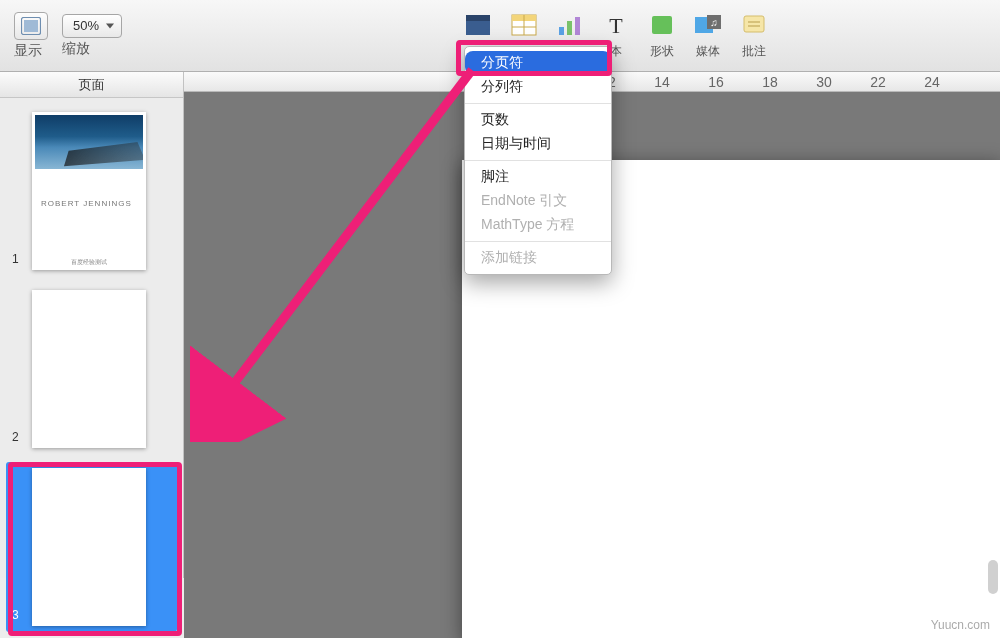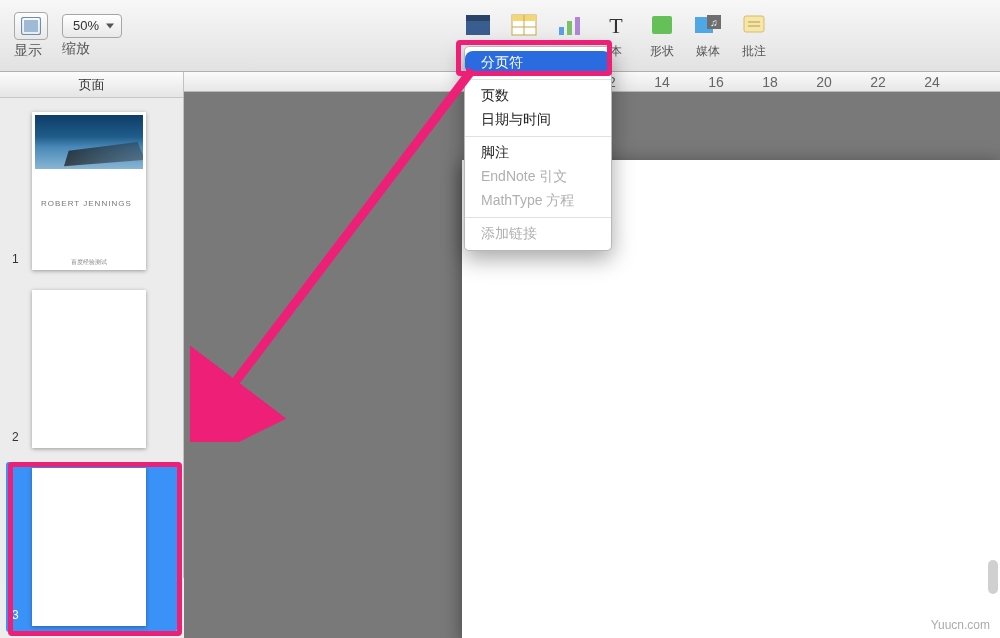--- a/index.html
+++ b/index.html
@@ -339,31 +339,32 @@
 
   </div>
 </div>
 
 <div class="canvas-area">
   <div class="ruler">
     <span class="tick" style="left:424px">12</span>
     <span class="tick" style="left:478px">14</span>
     <span class="tick" style="left:532px">16</span>
     <span class="tick" style="left:586px">18</span>
-    <span class="tick" style="left:640px">20</span>
+    <span class="tick" style="left:640px">30</span>
     <span class="tick" style="left:694px">22</span>
     <span class="tick" style="left:748px">24</span>
     <span class="tick" style="left:834px">26</span>
   </div>
   <div class="page"></div>
   <div class="scroll-hint"></div>
 </div>
 
 <div class="menu">
   <div class="menu-item selected">分页符</div>
+  <div class="menu-item">分列符</div>
   <div class="menu-sep"></div>
   <div class="menu-item">页数</div>
   <div class="menu-item">日期与时间</div>
   <div class="menu-sep"></div>
   <div class="menu-item">脚注</div>
   <div class="menu-item disabled">EndNote 引文</div>
   <div class="menu-item disabled">MathType 方程</div>
   <div class="menu-sep"></div>
   <div class="menu-item disabled">添加链接</div>
 </div>

